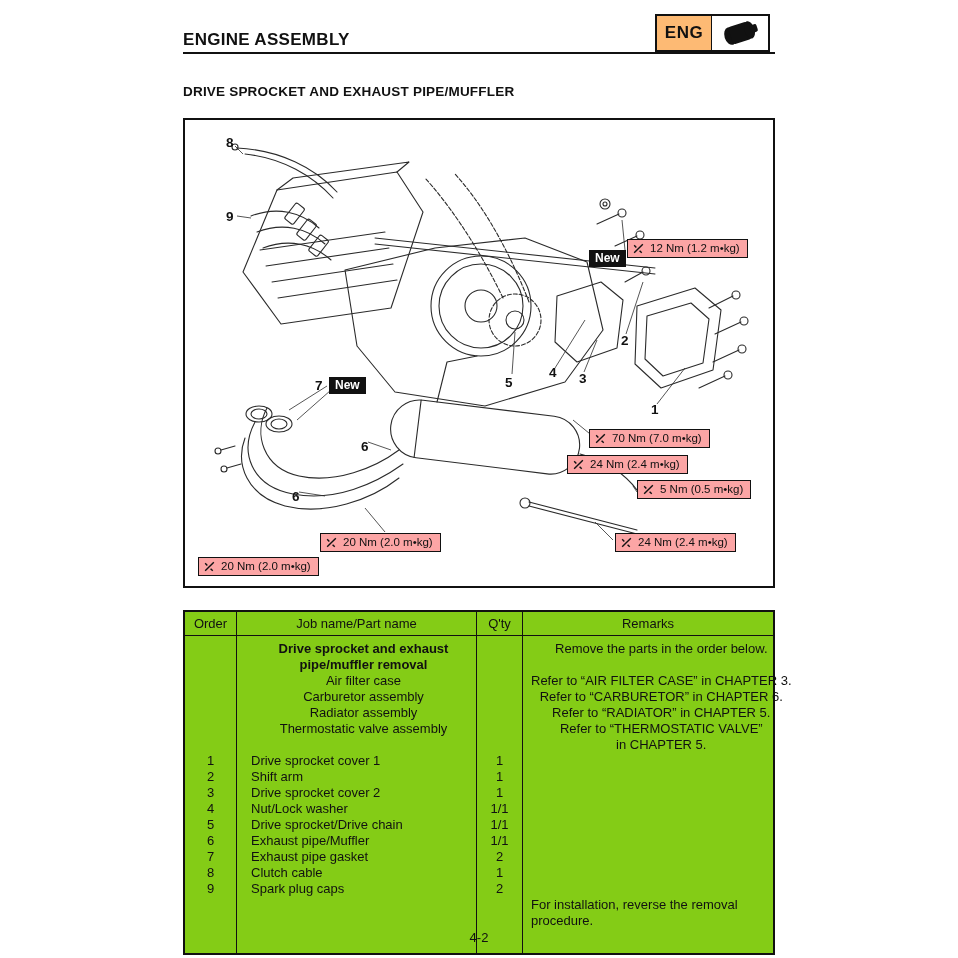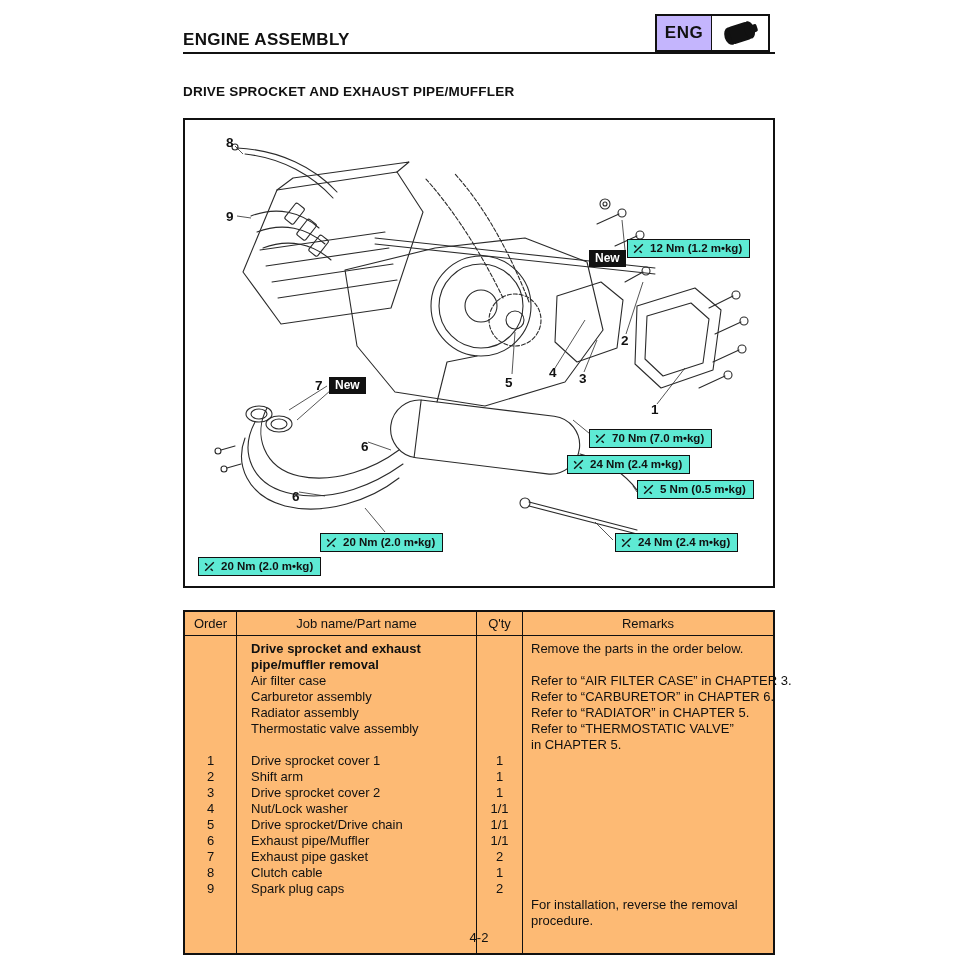--- a/index.html
+++ b/index.html
@@ -16,21 +16,21 @@
     position:absolute; left:183px; top:30px; width:447px;
     text-align:left; font-size:17px; font-weight:bold; letter-spacing:0.3px;
   }
   .hdr-rule {
     position:absolute; left:183px; top:52px; width:592px;
     border-top:2px solid #111;
   }
   .badge-eng {
     position:absolute; left:655px; top:14px; width:58px; height:38px;
     border:2px solid #111; display:flex; align-items:center; justify-content:center;
-    font-size:17px; font-weight:bold; letter-spacing:0.5px; background:#c4b5fd;
+    font-size:17px; font-weight:bold; letter-spacing:0.5px; background:#fdba74;
   }
   .badge-icon {
     position:absolute; left:712px; top:14px; width:58px; height:38px;
     border:2px solid #111; border-left:none; display:flex; align-items:center; justify-content:center;
     background:#fff;
   }
 
   .section-title {
     position:absolute; left:183px; top:84px;
     font-size:13.5px; font-weight:bold; letter-spacing:0.2px;
@@ -38,55 +38,55 @@
 
   
   .diagram {
     position:absolute; left:183px; top:118px; width:592px; height:470px;
     border:2px solid #111; background:#fff;
   }
   .diagram svg.art { position:absolute; left:0; top:0; }
 
   .torque-label {
     position:absolute; display:flex; align-items:center; gap:5px;
-    border:1.4px solid #111; background:#5eead4;
-    font-size:11.5px; font-weight:bold; white-space:nowrap;
+    border:1.4px solid #111; background:#fca5a5;
+    font-size:11.5px; font-weight:normal; white-space:nowrap;
     padding:2px 7px 2px 4px; line-height:13px; z-index:3;
   }
   .torque-icon { width:13px; height:13px; display:inline-block; flex:0 0 auto; }
 
   .new-badge {
     position:absolute; background:#111; color:#ffffff;
     font-size:12px; font-weight:bold; padding:1px 6px 2px 6px;
     line-height:14px; z-index:3;
   }
   .callout {
     position:absolute; font-size:13.5px; font-weight:bold; z-index:3;
     line-height:14px;
   }
 
   
   .parts-table {
     position:absolute; left:183px; top:610px; width:592px;
-    border:2px solid #111; background:#fdba74; font-size:13px;
+    border:2px solid #111; background:#84cc16; font-size:13px;
   }
   .t-grid { display:grid; grid-template-columns:52px 240px 46px 1fr; }
   .thead .cell {
     height:24px; line-height:24px; text-align:center; font-weight:normal;
     border-bottom:1.5px solid #111;
   }
   .cell { border-right:1px solid #111; }
   .cell.last { border-right:none; }
   .line { min-height:16px; line-height:16px; white-space:nowrap; }
   .c-order { text-align:center; }
   .c-name  { padding-left:14px; }
   .c-qty   { text-align:center; }
   .c-rem   { padding-left:8px; }
   .bold { font-weight:bold; }
-  .pt { padding-top:5px; }
+  .pt { padding-top:5px;text-align:center; }
   .pb { padding-bottom:24px; }
 
   .footer {
     position:absolute; left:0; top:930px; width:958px;
     text-align:center; font-size:13px;
   }
 </style>
 </head>
 <body>
 

